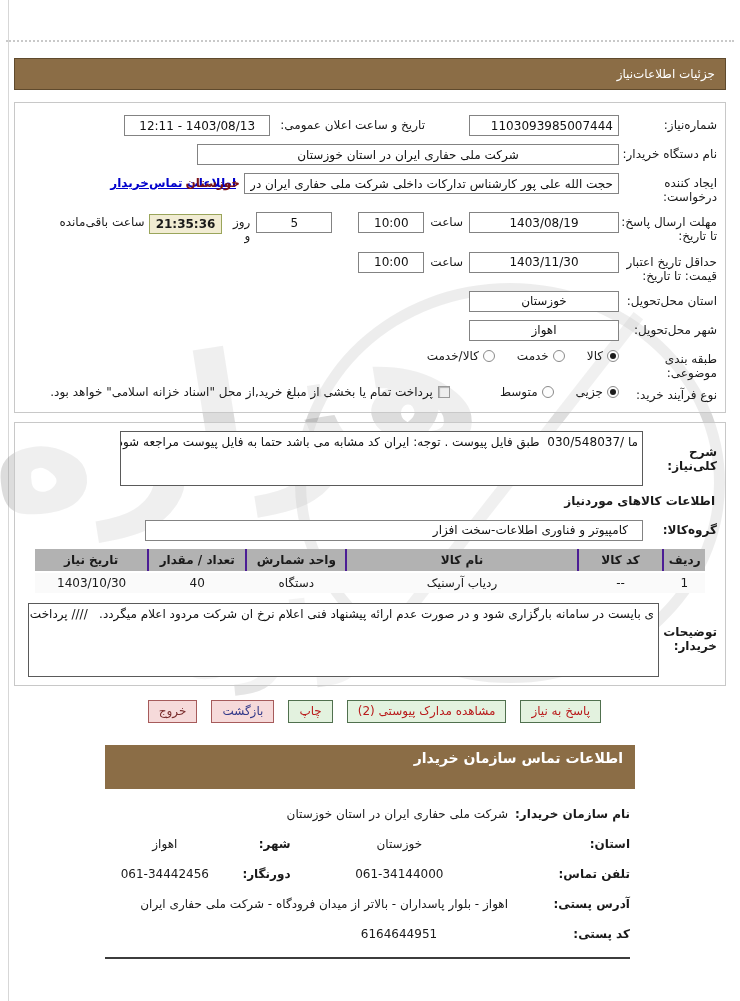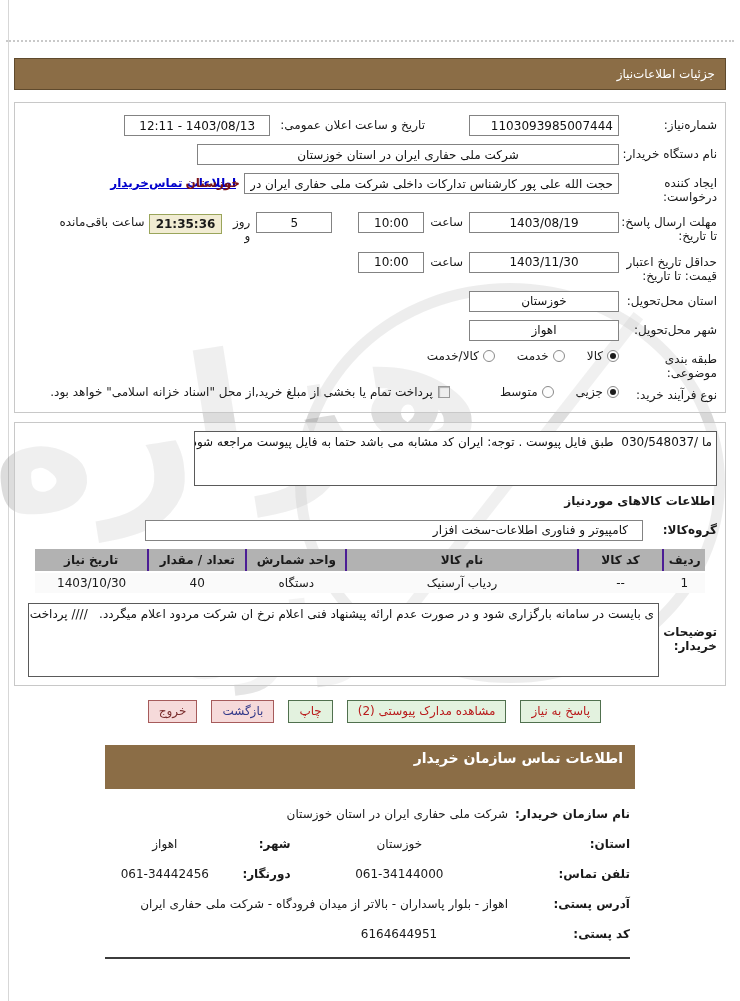--- a/index.html
+++ b/index.html
@@ -187,20 +187,21 @@
       </span>
       <span class="opt" style="margin-right:28px">
         <span class="checkbox"></span><span>پرداخت تمام یا بخشی از مبلغ خرید,از محل "اسناد خزانه اسلامی" خواهد بود.</span>
       </span>
     </div>
   </div>
 
   <div class="group-box" style="margin-top:9px; padding-top:8px">
 
     <div class="frow">
+      <div class="flabel bold" style="width:74px;padding-top:14px">شرح کلی‌نیاز:</div>
       <textarea class="tbox desc-area" style="">ما /030/548037  طبق فایل پیوست . توجه: ایران کد مشابه می باشد حتما به فایل پیوست مراجعه شود.</textarea>
     </div>
 
     <div class="goods-heading">اطلاعات کالاهای موردنیاز</div>
 
     <div class="frow">
       <div class="flabel bold" style="width:74px">گروه‌کالا:</div>
       <input class="ibox" style="width: 498px; padding-right: 14px;" value="کامپیوتر و فناوری اطلاعات-سخت افزار">
     </div>
 

